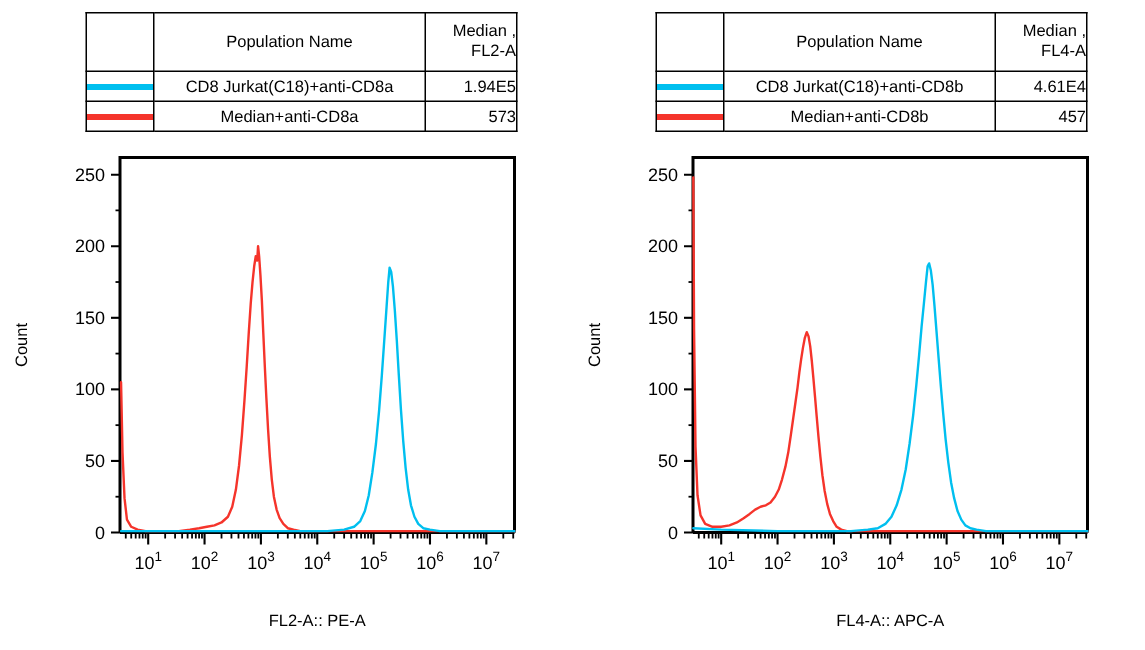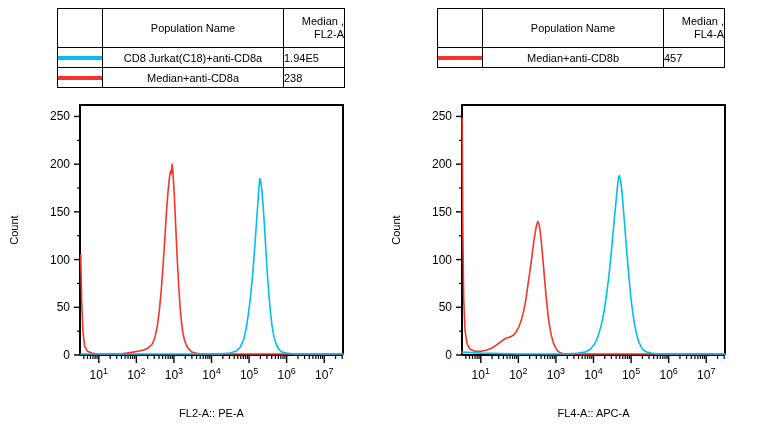--- a/index.html
+++ b/index.html
@@ -57,21 +57,21 @@
     display:block;
     height:4px;
     width:100%;
   }
   .name-cell{
     text-align:center;
     padding-left:3px;
     white-space:nowrap;
   }
   .median-cell{
-    text-align:left;
+    text-align:right;
     padding-right:4px;
   }
 
   
   .plot-wrap{position:absolute;}
   .panel-left  .plot-wrap{left:0;top:96px;}
   .panel-right .plot-wrap{left:0;top:96px;}
   svg{display:block;}
   .axis-line{stroke:#000;stroke-width:2;fill:none;}
   .tick{stroke:#000;stroke-width:1.2;}
@@ -101,21 +101,21 @@
         <span class="swatch" style="background: rgb(0, 191, 239);"></span>
       </td>
       <td class="name-cell">CD8 Jurkat(C18)+anti-CD8a</td>
       <td class="median-cell">1.94E5</td>
     </tr>
     <tr class="body-row">
       <td class="swatch-cell">
         <span class="swatch" style="background: rgb(245, 52, 43);"></span>
       </td>
       <td class="name-cell">Median+anti-CD8a</td>
-      <td class="median-cell">238</td>
+      <td class="median-cell">573</td>
     </tr>
   </tbody>
     </table>
 
   <div class="plot-wrap">
     <svg width="381" height="337">
         <path class="axis-line" d="M 80 259 L 80 9 L 343 9 L 343 259"></path>
         <path class="axis-line" d="M 80 259 L 343 259"></path>
         <line class="tick-major" x1="74" y1="259" x2="80" y2="259"></line>
         <text class="tlabel" x="70" y="263" text-anchor="end">0</text>
@@ -219,20 +219,27 @@
         <tr>
       <th class="col-swatch hdr-blank"></th>
       <th class="col-name hdr">Population Name</th>
       <th class="col-median hdr hdr-median">
         <span class="l1">Median ,</span>
         <span class="l2">FL4-A</span>
       </th>
     </tr>
     <tr class="body-row">
       <td class="swatch-cell">
+        <span class="swatch" style="background: rgb(0, 191, 239);"></span>
+      </td>
+      <td class="name-cell">CD8 Jurkat(C18)+anti-CD8b</td>
+      <td class="median-cell">4.61E4</td>
+    </tr>
+    <tr class="body-row">
+      <td class="swatch-cell">
         <span class="swatch" style="background: rgb(245, 52, 43);"></span>
       </td>
       <td class="name-cell">Median+anti-CD8b</td>
       <td class="median-cell">457</td>
     </tr>
   </tbody>
     </table>
 
   <div class="plot-wrap">
     <svg width="381" height="337">

